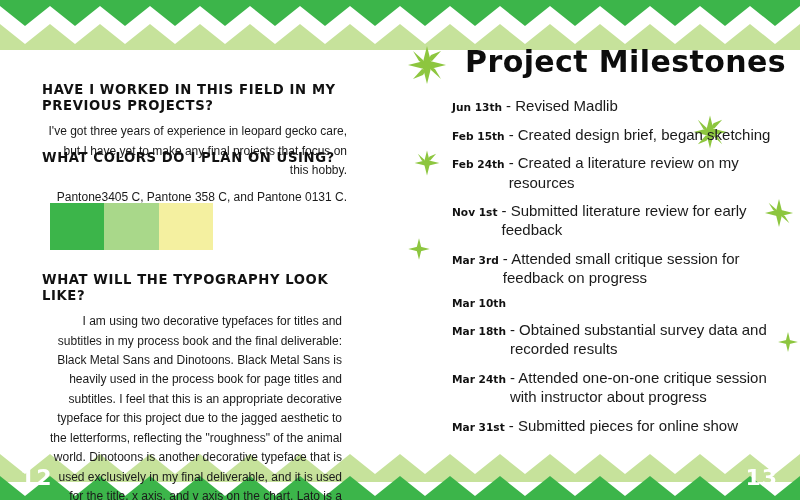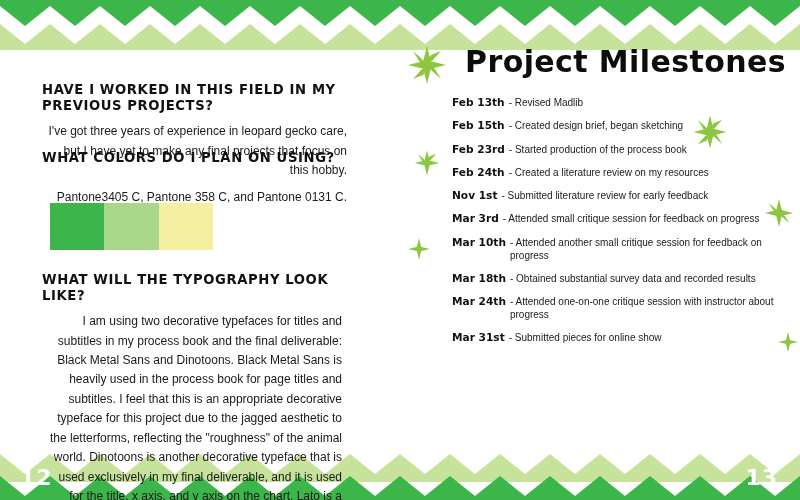--- a/index.html
+++ b/index.html
@@ -114,21 +114,21 @@
   }
   .ms-date {
     font-family: "DejaVu Sans", sans-serif;
     font-weight: bold;
     font-size: 10.6px;
     color: #111111;
     white-space: nowrap;
     margin-right: 4px;
   }
   .ms-text {
-    font-size: 10px;
+    font-size: 15px;
     color: #1a1a1a;
   }
 
   
   .leaf {
     position: absolute;
     pointer-events: none;
   }
 
   
@@ -269,46 +269,41 @@
 
     <div class="pnum pnum-left">12</div>
   </div>
 
   <div class="page page-right">
 
     <div class="ms-title">Project Milestones</div>
 
     <div class="ms-list">
       <div class="ms-item">
-        <span class="ms-date">Feb 13th</span>
+        <span class="ms-date">Jun 13th</span>
         <span class="ms-text">- Revised Madlib</span>
       </div>
       <div class="ms-item">
         <span class="ms-date">Feb 15th</span>
         <span class="ms-text">- Created design brief, began sketching</span>
       </div>
       <div class="ms-item">
-        <span class="ms-date">Feb 23rd</span>
-        <span class="ms-text">- Started production of the process book</span>
-      </div>
-      <div class="ms-item">
         <span class="ms-date">Feb 24th</span>
         <span class="ms-text">- Created a literature review on my resources</span>
       </div>
       <div class="ms-item">
         <span class="ms-date">Nov 1st</span>
         <span class="ms-text">- Submitted literature review for early feedback</span>
       </div>
       <div class="ms-item">
         <span class="ms-date">Mar 3rd</span>
         <span class="ms-text">- Attended small critique session for feedback on progress</span>
       </div>
       <div class="ms-item">
         <span class="ms-date">Mar 10th</span>
-        <span class="ms-text">- Attended another small critique session for feedback on progress</span>
       </div>
       <div class="ms-item">
         <span class="ms-date">Mar 18th</span>
         <span class="ms-text">- Obtained substantial survey data and recorded results</span>
       </div>
       <div class="ms-item">
         <span class="ms-date">Mar 24th</span>
         <span class="ms-text">- Attended one-on-one critique session with instructor about progress</span>
       </div>
       <div class="ms-item">

